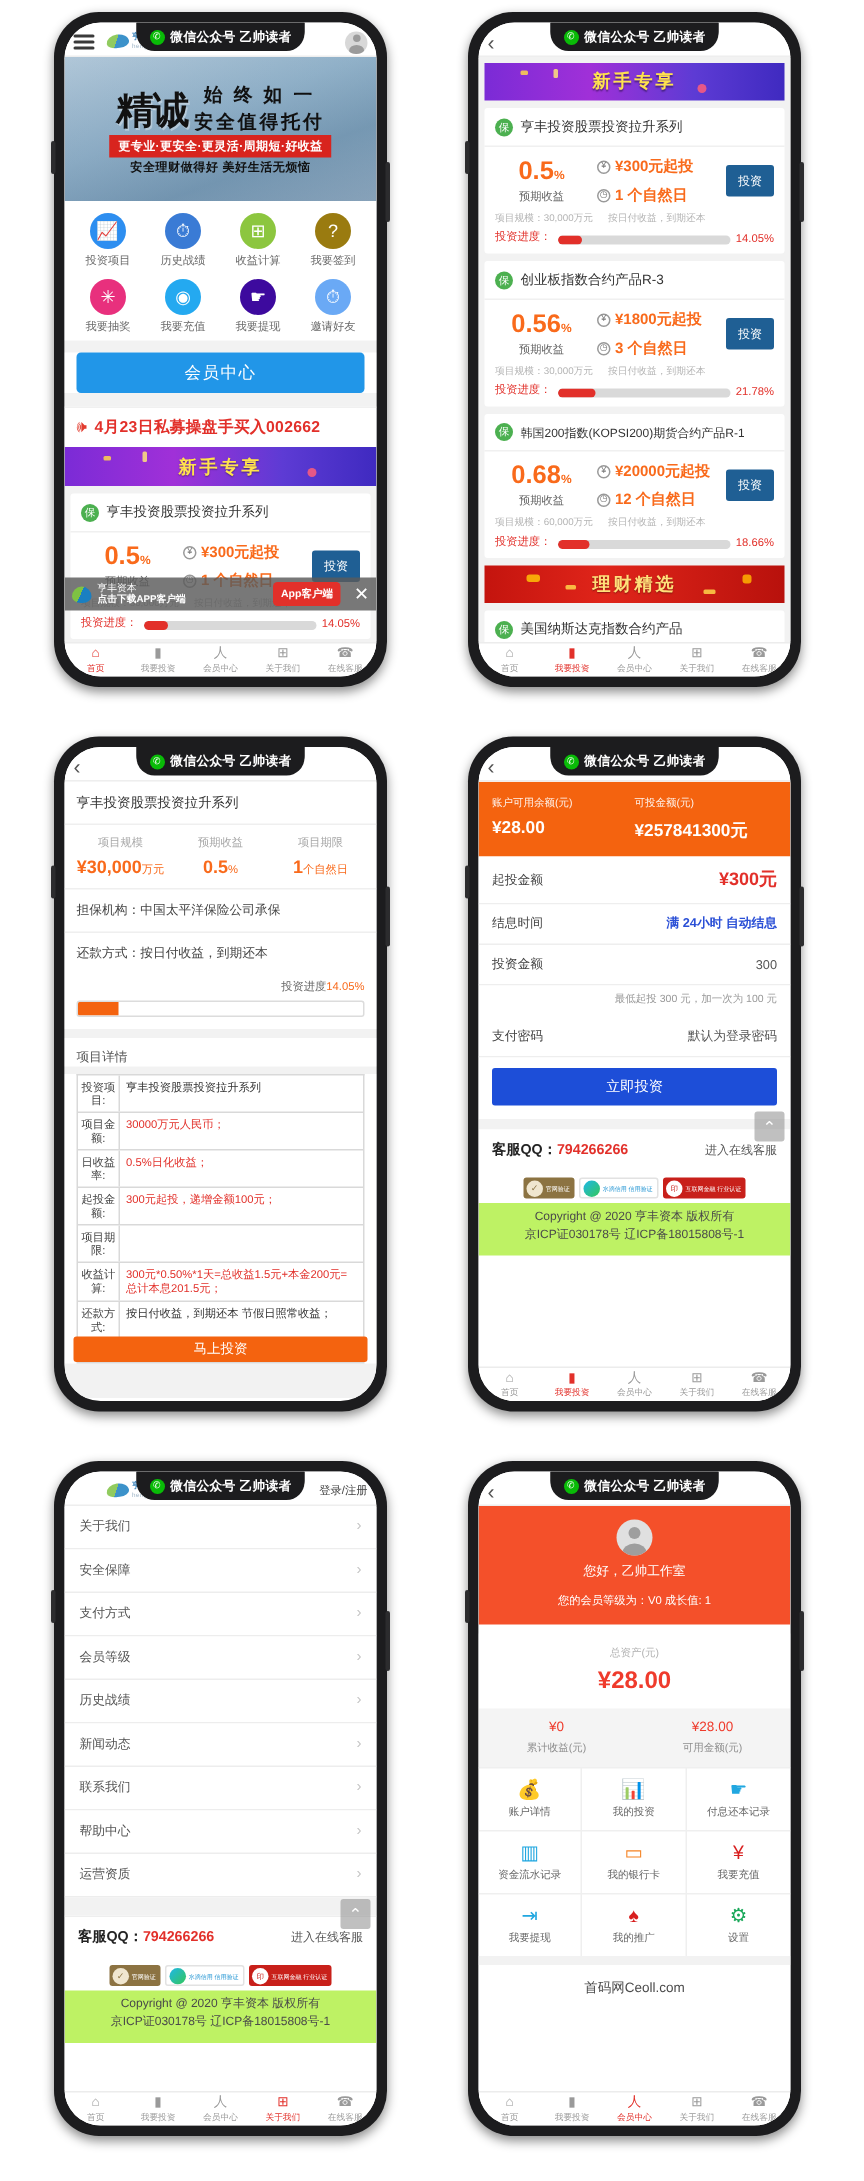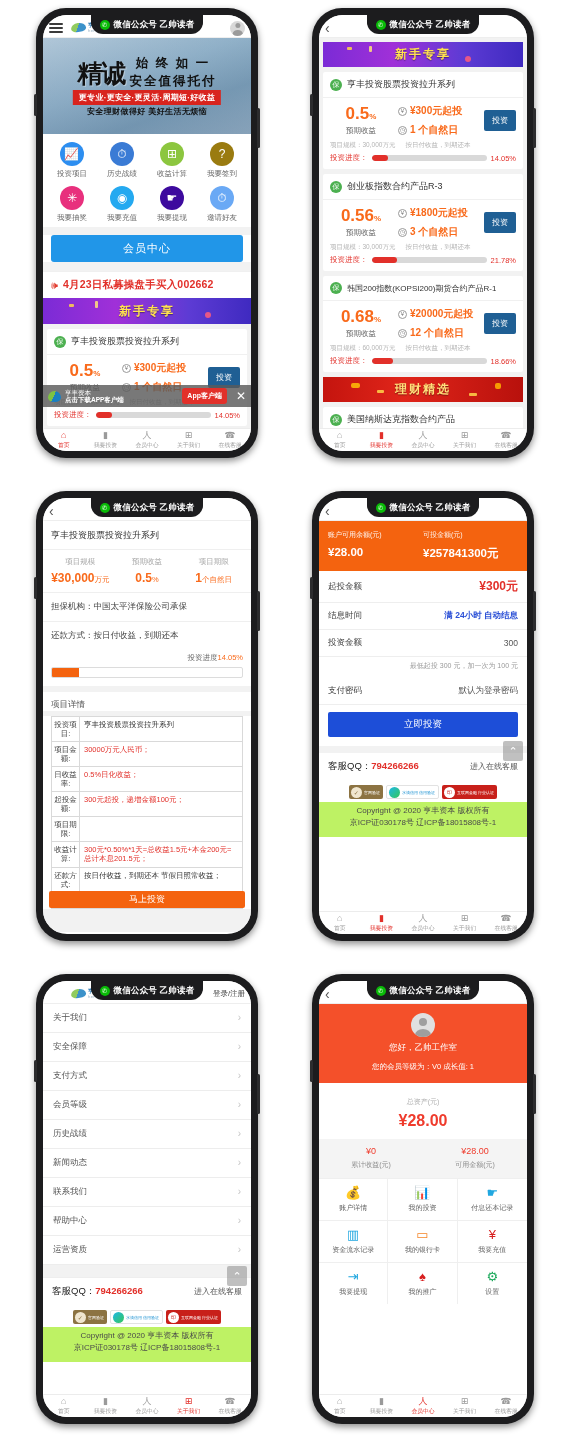--- a/index.html
+++ b/index.html
@@ -200,21 +200,21 @@
   .p-mid { flex:1; display:flex; flex-direction:column; gap:5px; }
   .p-row { display:flex; align-items:center; gap:3px; font-size:8px; color:#555; }
   .p-row .num { color:#f96a1b; font-size:10px; font-weight:bold; }
   .p-ico { width:9px; height:9px; border-radius:50%; border:1px solid #999; color:#777;
     font-size:6px; display:flex; align-items:center; justify-content:center; line-height:1; }
   .p-btn {
     background:#1f5f94; color:#fff; font-size:8px; padding:5px 8px; border-radius:2px;
     white-space:nowrap;
   }
   .p-scale { display:flex; gap:10px; font-size:6.5px; color:#b4b4b4; padding:2px 7px 2px; }
-  .p-prog { display:flex; align-items:center; gap:4px; padding:1px 7px 6px; }
+  .p-prog { display:flex; align-items:flex-end; gap:4px; padding:1px 7px 6px; }
   .p-prog-lb { font-size:7.5px; color:#e2302a; white-space:nowrap; }
   .p-bar { flex:1; height:6px; background:#d9d9d9; border-radius:3px; overflow:hidden; }
   .p-bar i { display:block; height:100%; background:#e2302a; border-radius:3px; }
   .p-pct { font-size:7.5px; color:#e2302a; white-space:nowrap; }
 
   
   .app-bar {
     position:absolute; left:0; right:0; bottom:21px; height:22px;
     background:rgba(90,90,90,.82); display:flex; align-items:center;
     padding:0 5px; gap:4px; z-index:25;
@@ -281,21 +281,21 @@
   .f-hint { background:#fff; text-align:right; padding:4px 9px 7px; font-size:7px; color:#999; }
   .f-sub { background:#fff; padding:7px 9px 9px; }
   .f-sub-btn { background:#1d4ed8; color:#fff; text-align:center; padding:6px 0; font-size:9.5px; border-radius:2px; }
 
   
   .foot-gap { height:7px; background:#f2f2f2; }
   .foot-qq {
     background:#fff; display:flex; align-items:center; justify-content:space-between;
     padding:7px 9px; position:relative;
   }
-  .qq-left { font-size:9.5px; font-weight:normal; color:#222; }
+  .qq-left { font-size:9.5px; font-weight:bold; color:#222; }
   .qq-left b { color:#e2302a; }
   .qq-right { font-size:8px; color:#555; }
   .to-top {
     position:absolute; right:4px; top:-12px; width:20px; height:20px;
     background:rgba(140,140,140,.55); color:#fff; display:flex; align-items:center;
     justify-content:center; font-size:11px; border-radius:2px;
   }
   .badges { background:#fff; display:flex; justify-content:center; gap:3px; padding:5px 0 3px; }
   .badge { height:14px; display:flex; align-items:center; border-radius:2px; overflow:hidden; font-size:4px; }
   .bdg-a { background:#8c7342; color:#fff; padding:0 3px 0 0; }
@@ -1062,20 +1062,21 @@
             <div class="m-cell">
                 <span class="m-ico" style="color:#d81f1f">♠</span>
                 <span class="m-cell-lb">我的推广</span>
               </div>
             <div class="m-cell">
                 <span class="m-ico" style="color:#1aa85a">⚙</span>
                 <span class="m-cell-lb">设置</span>
               </div>
           </div>
 
+          <div class="m-foot">首码网Ceoll.com</div>
         </div>
 
         <div class="tabbar">
           <div class="tab">
               <span class="tab-ico">⌂</span>
               <span class="tab-lb">首页</span>
             </div>
           <div class="tab">
               <span class="tab-ico">▮</span>
               <span class="tab-lb">我要投资</span>

